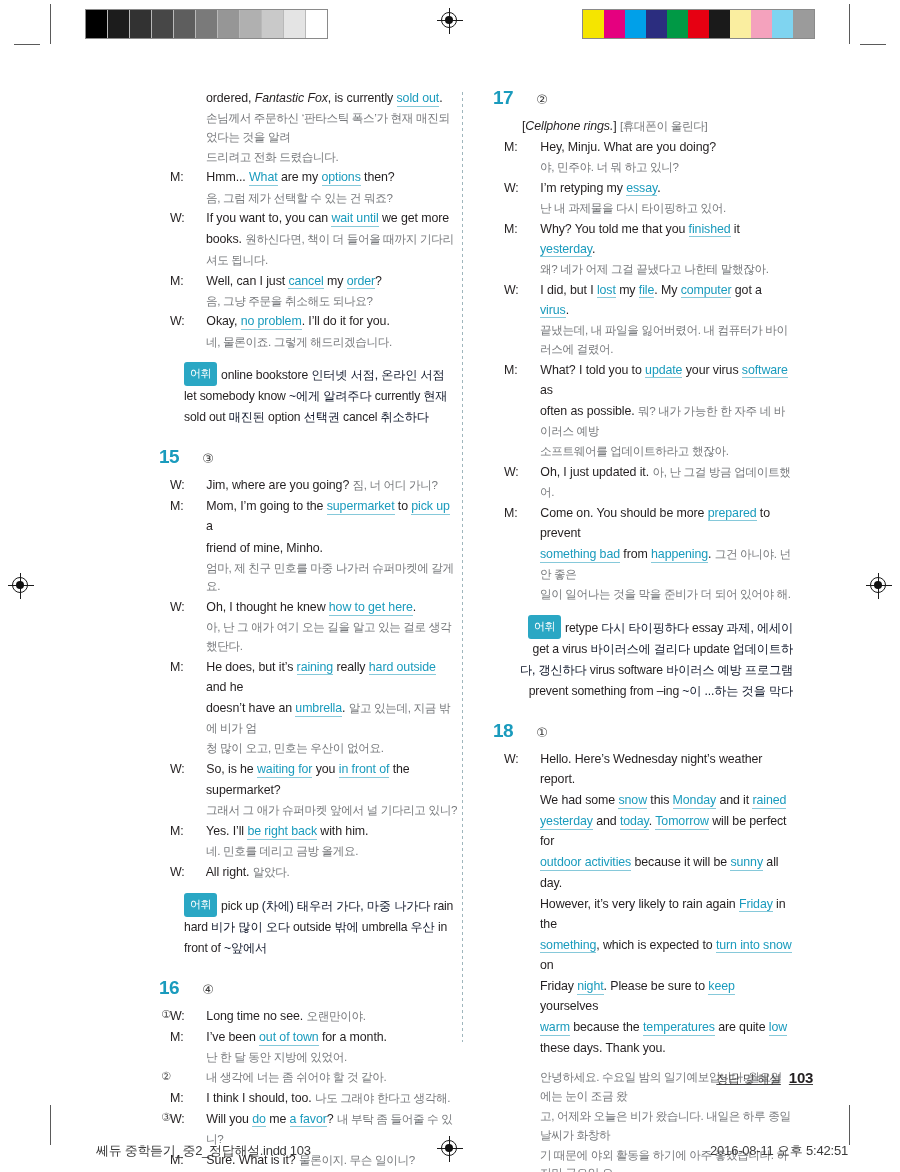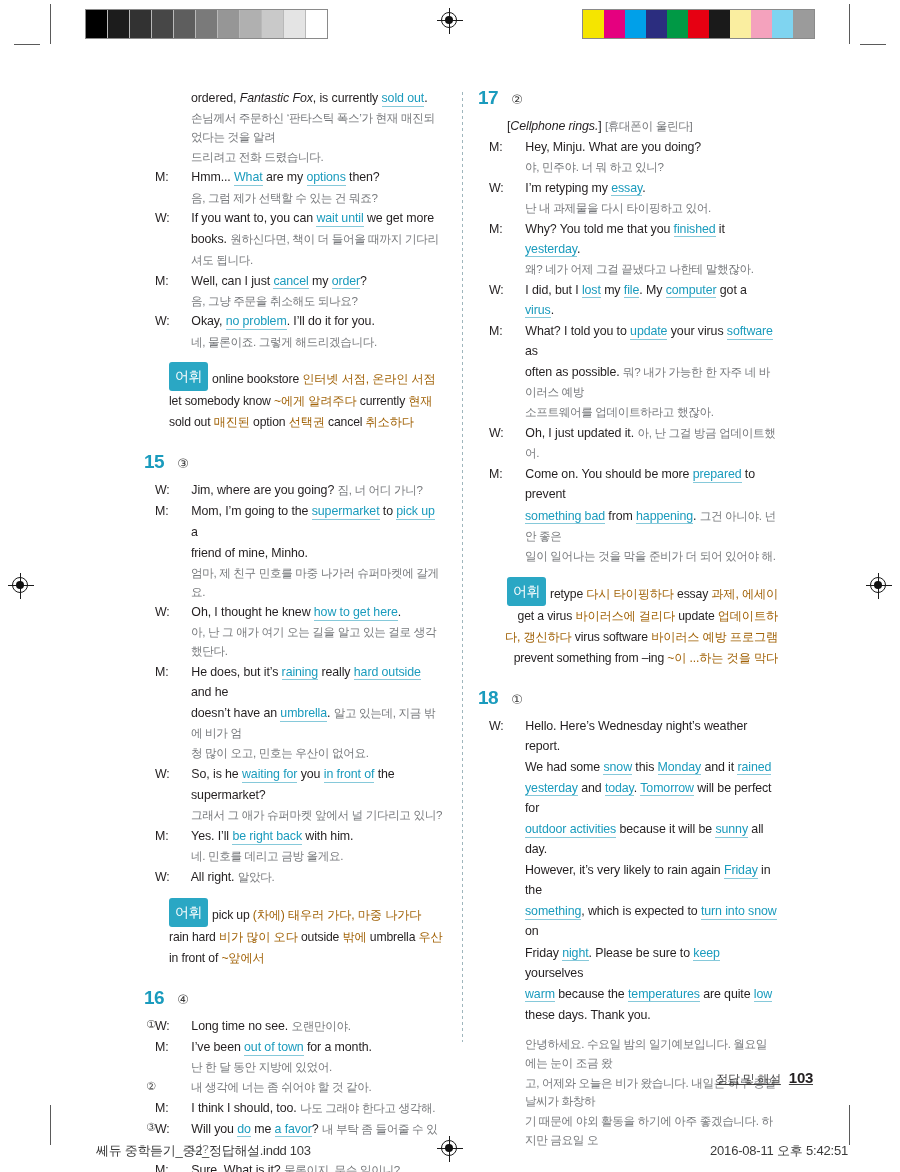--- a/index.html
+++ b/index.html
@@ -23,51 +23,51 @@
   .colorbar{position:absolute;right:85px;top:9px;height:28px;display:flex;border:1px solid #8a8a8a;}
   .colorbar i{display:block;width:21px;height:100%;}
   .reg{position:absolute;width:26px;height:26px;}
   .reg .o{position:absolute;left:4px;top:4px;width:16px;height:16px;border:1.4px solid #1a1a1a;border-radius:50%;box-sizing:border-box;}
   .reg .d{position:absolute;left:8px;top:8px;width:8px;height:8px;background:#111;border-radius:50%;}
   .reg .hv{position:absolute;background:#1a1a1a;}
   .reg .hv.h{left:0;top:12.2px;width:26px;height:1.2px;}
   .reg .hv.v{top:0;left:12.2px;height:26px;width:1.2px;}
 
   
-  .columns{position:absolute;left:1px;top:88px;width:880px;height:1000px;}
+  .columns{position:absolute;left:16px;top:88px;width:880px;height:1000px;}
   .col{position:absolute;top:0;width:300px;}
   .col-left{left:143px;}
   .col-right{left:477px;}
   .divider{position:absolute;left:462px;top:92px;width:1px;height:950px;
            background:repeating-linear-gradient(to bottom,#9fb6bd 0 3px,transparent 3px 6px);}
 
   
   .qblock{margin-bottom:19px;}
-  .qhead{display:flex;align-items:baseline;gap:13px;margin-bottom:9px;}
+  .qhead{display:flex;align-items:baseline;gap:23px;margin-bottom:9px;}
   .qnum{font-size:19px;font-weight:bold;color:#1a9bbd;letter-spacing:-.5px;line-height:1;}
   .qans{font-size:13px;color:#3d3d3d;line-height:1;}
 
   .script{position:relative;padding-left:29px;}
   .line{font-size:12.4px;line-height:1.62;margin-bottom:1px;color:#231f20;letter-spacing:-.1px;}
   .line .sp{display:inline-block;min-width:15px;}
   .hang{padding-left:18px;text-indent:-18px;}
   .indent{padding-left:18px;}
   .kr{color:#76787b;font-size:11.6px;letter-spacing:-.35px;}
   .hl{color:#1a9bbd;border-bottom:1.1px solid #86c9da;padding-bottom:.5px;}
 
   
   .numbered{position:relative;}
   .numbered .circ{position:absolute;left:-27px;font-size:11px;color:#4b4b4b;line-height:1.62;}
 
   
   .vocab{margin-top:11px;font-size:12.2px;line-height:1.72;color:#231f20;letter-spacing:-.15px;}
-  .vbadge{display:inline-block;background:#2aa7c4;color:#fff;font-size:14px;
+  .vbadge{display:inline-block;background:#2aa7c4;color:#fff;font-size:11px;
           padding:2px 6px 3px;border-radius:3px;vertical-align:2px;margin-right:4px;
           letter-spacing:-.5px;font-weight:normal;}
-  .vocab .kv{color:#a16207;}
+  .vocab .kv{color:#0f172a;}
 
   
   .pagefoot{position:absolute;right:87px;bottom:84px;font-size:12px;color:#3f3f3f;letter-spacing:-.3px;text-decoration:underline;}
   .pagefoot .pno{font-size:15px;font-weight:bold;color:#231f20;margin-left:8px;}
   .prodline{position:absolute;left:6px;right:0;bottom:16px;height:14px;font-size:13px;color:#3a3a3a;margin-left:32px;}
   .prodline .lft{position:absolute;left:58px;top:0;letter-spacing:-.3px;}
   .prodline .rgt{position:absolute;right:52px;top:0;letter-spacing:-.2px;}
 </style>
 </head>
 <body>
@@ -214,20 +214,21 @@
           </div>
           <div class="script">
             <div class="line">[<em>Cellphone rings.</em>] <span class="kr">[휴대폰이 울린다]</span></div>
             <div class="line hang"><span class="sp">M:</span> Hey, Minju. What are you doing?</div>
             <div class="line indent kr">야, 민주야. 너 뭐 하고 있니?</div>
             <div class="line hang"><span class="sp">W:</span> I’m retyping my <span class="hl">essay</span>.</div>
             <div class="line indent kr">난 내 과제물을 다시 타이핑하고 있어.</div>
             <div class="line hang"><span class="sp">M:</span> Why? You told me that you <span class="hl">finished</span> it <span class="hl">yesterday</span>.</div>
             <div class="line indent kr">왜? 네가 어제 그걸 끝냈다고 나한테 말했잖아.</div>
             <div class="line hang"><span class="sp">W:</span> I did, but I <span class="hl">lost</span> my <span class="hl">file</span>. My <span class="hl">computer</span> got a <span class="hl">virus</span>.</div>
+            <div class="line indent kr">끝냈는데, 내 파일을 잃어버렸어. 내 컴퓨터가 바이러스에 걸렸어.</div>
             <div class="line hang"><span class="sp">M:</span> What? I told you to <span class="hl">update</span> your virus <span class="hl">software</span> as</div>
             <div class="line indent">often as possible. <span class="kr">뭐? 내가 가능한 한 자주 네 바이러스 예방</span></div>
             <div class="line indent kr">소프트웨어를 업데이트하라고 했잖아.</div>
             <div class="line hang"><span class="sp">W:</span> Oh, I just updated it. <span class="kr">아, 난 그걸 방금 업데이트했어.</span></div>
             <div class="line hang"><span class="sp">M:</span> Come on. You should be more <span class="hl">prepared</span> to prevent</div>
             <div class="line indent"><span class="hl">something bad</span> from <span class="hl">happening</span>. <span class="kr">그건 아니야. 넌 안 좋은</span></div>
             <div class="line indent kr">일이 일어나는 것을 막을 준비가 더 되어 있어야 해.</div>
           </div>
           <div class="script" style="padding-left: 25px; text-align: right;">
             <div class="vocab"><span class="vbadge">어휘</span>retype <span class="kv">다시 타이핑하다</span> essay <span class="kv">과제, 에세이</span> get a virus <span class="kv">바이러스에 걸리다</span> update <span class="kv">업데이트하다, 갱신하다</span> virus software <span class="kv">바이러스 예방 프로그램</span> prevent something from –ing <span class="kv">~이 ...하는 것을 막다</span></div>

